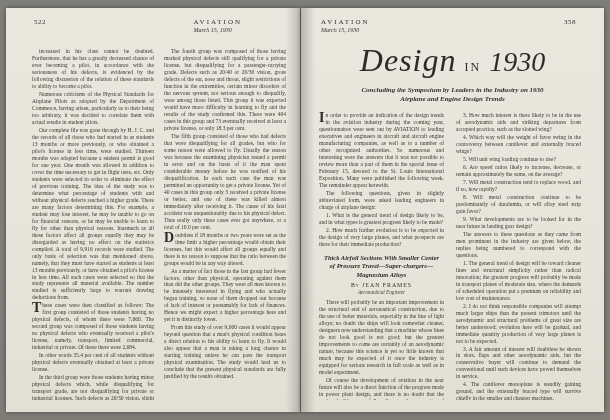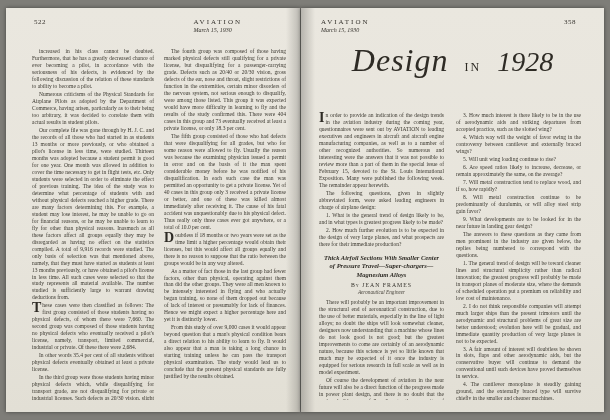--- a/index.html
+++ b/index.html
@@ -44,21 +44,21 @@
     text-indent:7px; margin-bottom:1px; color:#3a372f;
   }
   .dropcap { text-indent:0; }
   .dropcap::first-letter {
     float:left; font-size:14px; line-height:10px;
     padding:1px 1px 0 0; font-weight:bold; color:#2e2b25;
   }
 
   .title-block { position:absolute; top:34px; left:0; right:0; text-align:center; }
   .title-word { font-style:italic; font-size:32px; letter-spacing:1px; color:#2e2b25; }
-  .title-in   { font-size:12px; letter-spacing:2px; color:#2e2b25; margin:0 12px; }
+  .title-in   { font-size:12px; letter-spacing:2px; color:#2e2b25; margin:0 4px; }
   .title-year { font-style:italic; font-size:28px; color:#2e2b25; }
 
   .subtitle {
     position:absolute; top:78px; left:50px; right:50px; text-align:center;
     font-weight:bold; font-style:italic; font-size:7px; line-height:1.35; color:#33302a;
   }
 
   .section-head {
     text-align:center; font-weight:bold; font-style:italic;
     font-size:6.5px; line-height:1.3; margin:6px 4px 3px; color:#2e2b25;
@@ -113,22 +113,23 @@
       <div class="head-block">
         <div class="journal">AVIATION</div>
         <div class="issue-date">March 15, 1930</div>
       </div>
       <div class="folio">358</div>
     </div>
 
     <div class="title-block">
       <span class="title-word">Design</span>
       <span class="title-in">IN</span>
-      <span class="title-year">1928</span>
+      <span class="title-year">1930</span>
     </div>
+    <div class="subtitle">Concluding the Symposium by Leaders in the Industry on 1930 Airplane and Engine Design Trends</div>
 
     <div class="col col1">
       <p class="para dropcap">In order to provide an indication of the design trends in the aviation industry during the coming year, questionnaires were sent out by AVIATION to leading executives and engineers in aircraft and aircraft engine manufacturing companies, as well as to a number of other recognized authorities. So numerous and interesting were the answers that it was not possible to review more than a part of them in the special issue of February 15, devoted to the St. Louis International Exposition. Many were published the following week. The remainder appear herewith.</p>
       <div>
           <p class="para">The following questions, given in slightly abbreviated form, were asked leading engineers in charge of airplane design:</p>
           <p class="para">1. What is the general trend of design likely to be, and in what types is greatest progress likely to be made?</p>
           <p class="para">2. How much further evolution is to be expected in the design of very large planes, and what prospects are there for their immediate production?</p>
         </div>
       <div class="section-head">Thick Airfoil Sections With Smaller Center of Pressure Travel—Super-chargers—Magnesium Alloys</div>
       <div class="byline">By JEAN FRAMES</div>

